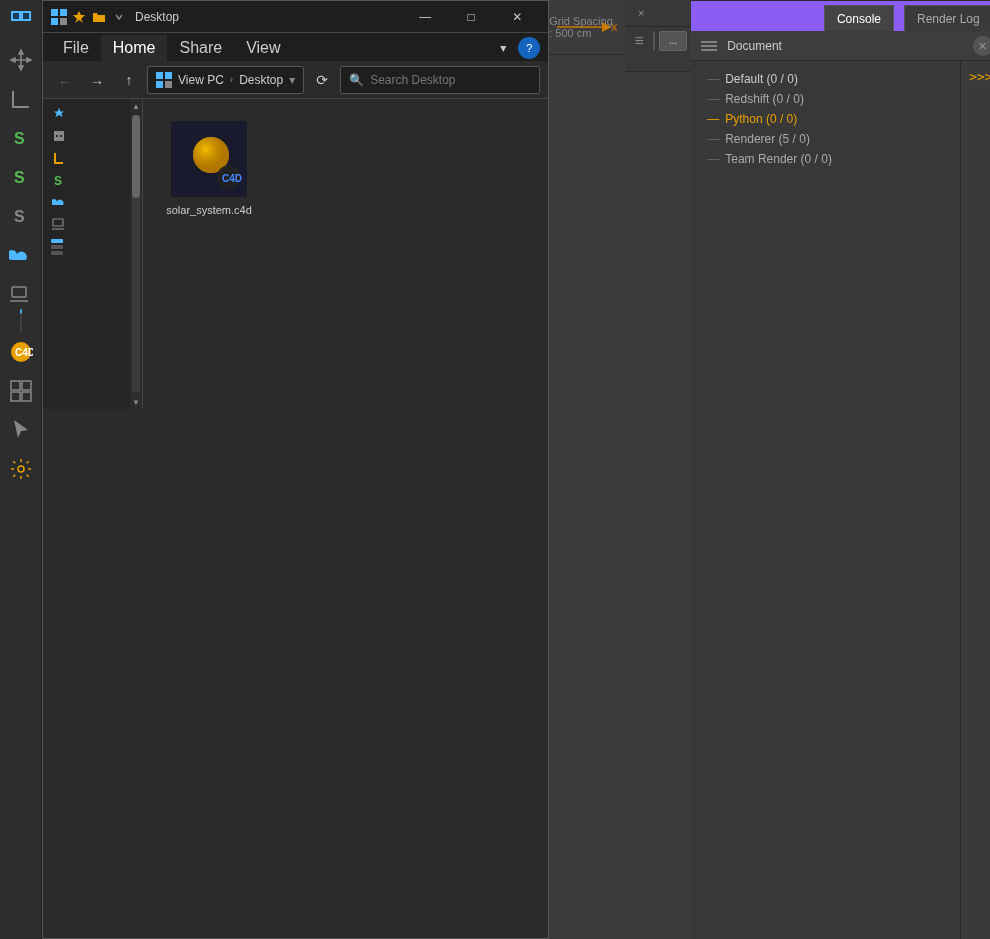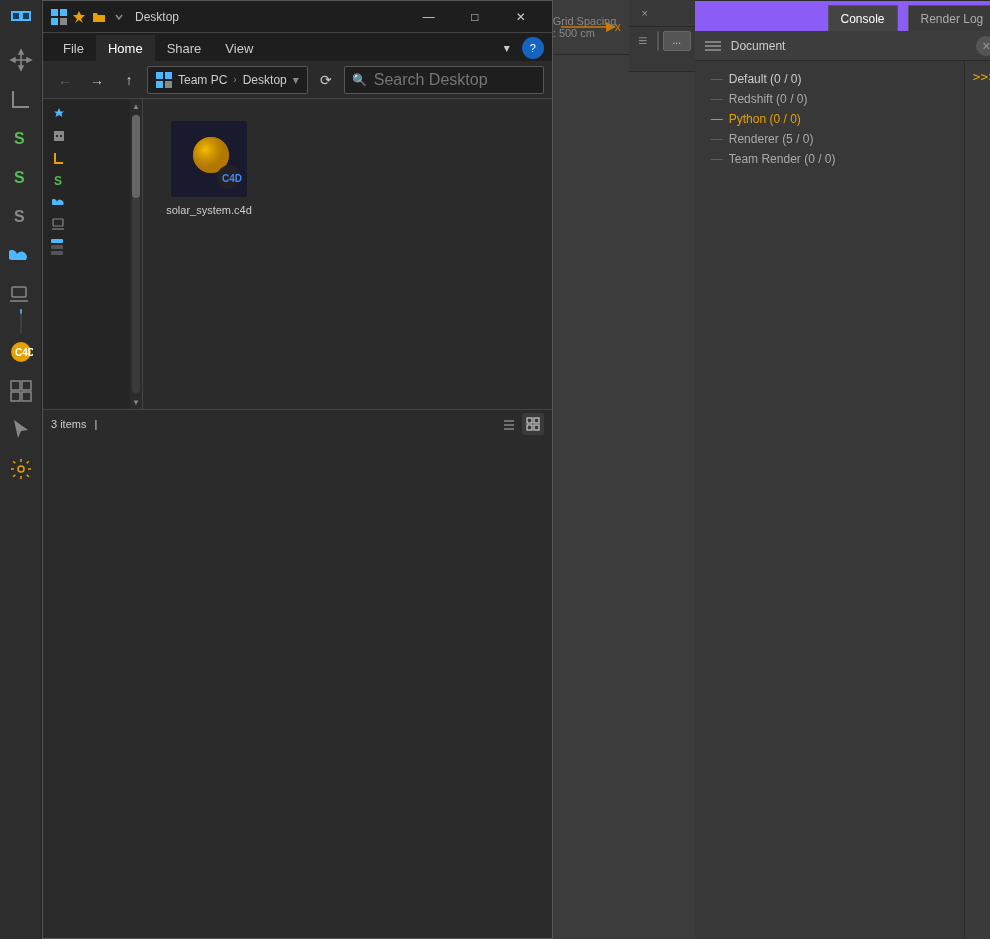--- a/index.html
+++ b/index.html
@@ -87,21 +87,21 @@
     }
     .ribbon-tabs {
       display: flex;
       height: 28px;
       align-items: flex-end;
       padding: 0 8px;
       background: #1e1e1e;
     }
     .ribbon-tab {
       padding: 4px 12px;
-      font-size: 13px;
+      font-size: 16px;
       color: #ccc;
       cursor: pointer;
       height: 26px;
       display: flex;
       align-items: center;
     }
     .ribbon-tab.active { background: #2b2b2b; color: #fff; }
 
     
     .address-bar-row {
@@ -161,21 +161,21 @@
       display: flex;
       align-items: center;
       padding: 0 8px;
       gap: 6px;
     }
     .search-box input {
       background: transparent;
       border: none;
       outline: none;
       color: #bef264;
-      font-size: 16px;
+      font-size: 12px;
       width: 100%;
     }
     .search-icon { color: #888; font-size: 12px; }
 
     
     .explorer-body {
       display: flex;
       height: 310px;
     }
     .left-panel {
@@ -619,21 +619,21 @@
       <div class="nav-btn disabled">←</div>
       <div class="nav-btn">→</div>
       <div class="nav-btn">↑</div>
       <div class="address-box">
         <svg width="16" height="16" viewBox="0 0 16 16">
           <rect x="0" y="0" width="7" height="7" fill="#4db8ff"></rect>
           <rect x="9" y="0" width="7" height="7" fill="#4db8ff"></rect>
           <rect x="0" y="9" width="7" height="7" fill="#4db8ff"></rect>
           <rect x="9" y="9" width="7" height="7" fill="#888"></rect>
         </svg>
-        <span class="address-part clickable">Team PC</span>
+        <span class="address-part clickable">View PC</span>
         <span class="address-separator">›</span>
         <span class="address-part">Desktop</span>
         <span class="address-chevron">▾</span>
       </div>
       <div class="address-refresh">⟳</div>
       <div class="search-box">
         <span class="search-icon">🔍</span>
         <input type="text" placeholder="Search Desktop" style="">
       </div>
     </div>
@@ -723,41 +723,20 @@
 
               <circle cx="60" cy="58" r="12" fill="#222" opacity="0.9"></circle>
               <text x="53" y="63" font-size="10" fill="#4488ff" font-weight="bold">C4D</text>
             </svg>
           </div>
           <span class="file-label">solar_system.c4d</span>
         </div>
       </div>
     </div>
 
-    <div class="status-bar">
-      <span>3 items</span>
-      <span>|</span>
-      <div class="view-buttons">
-        <div class="view-btn">
-          <svg width="14" height="14" viewBox="0 0 14 14" fill="none" stroke="#888" stroke-width="1.5">
-            <line x1="2" y1="4" x2="12" y2="4"></line>
-            <line x1="2" y1="8" x2="12" y2="8"></line>
-            <line x1="2" y1="12" x2="12" y2="12"></line>
-          </svg>
-        </div>
-        <div class="view-btn active">
-          <svg width="14" height="14" viewBox="0 0 14 14" fill="none" stroke="#ccc" stroke-width="1.2">
-            <rect x="1" y="1" width="5" height="5"></rect>
-            <rect x="8" y="1" width="5" height="5"></rect>
-            <rect x="1" y="8" width="5" height="5"></rect>
-            <rect x="8" y="8" width="5" height="5"></rect>
-          </svg>
-        </div>
-      </div>
-    </div>
   </div>
 
   <div class="c4d-viewport">
     <div class="viewport-x-arrow">
       <svg width="60" height="20" viewBox="0 0 60 20">
         <line x1="0" y1="10" x2="45" y2="10" stroke="#cc7a00" stroke-width="1.5"></line>
         <polygon points="45,5 55,10 45,15" fill="#cc7a00"></polygon>
       </svg>
       <span style="color:#cc7a00; font-size:12px; margin-left:-8px;">x</span>
     </div>

